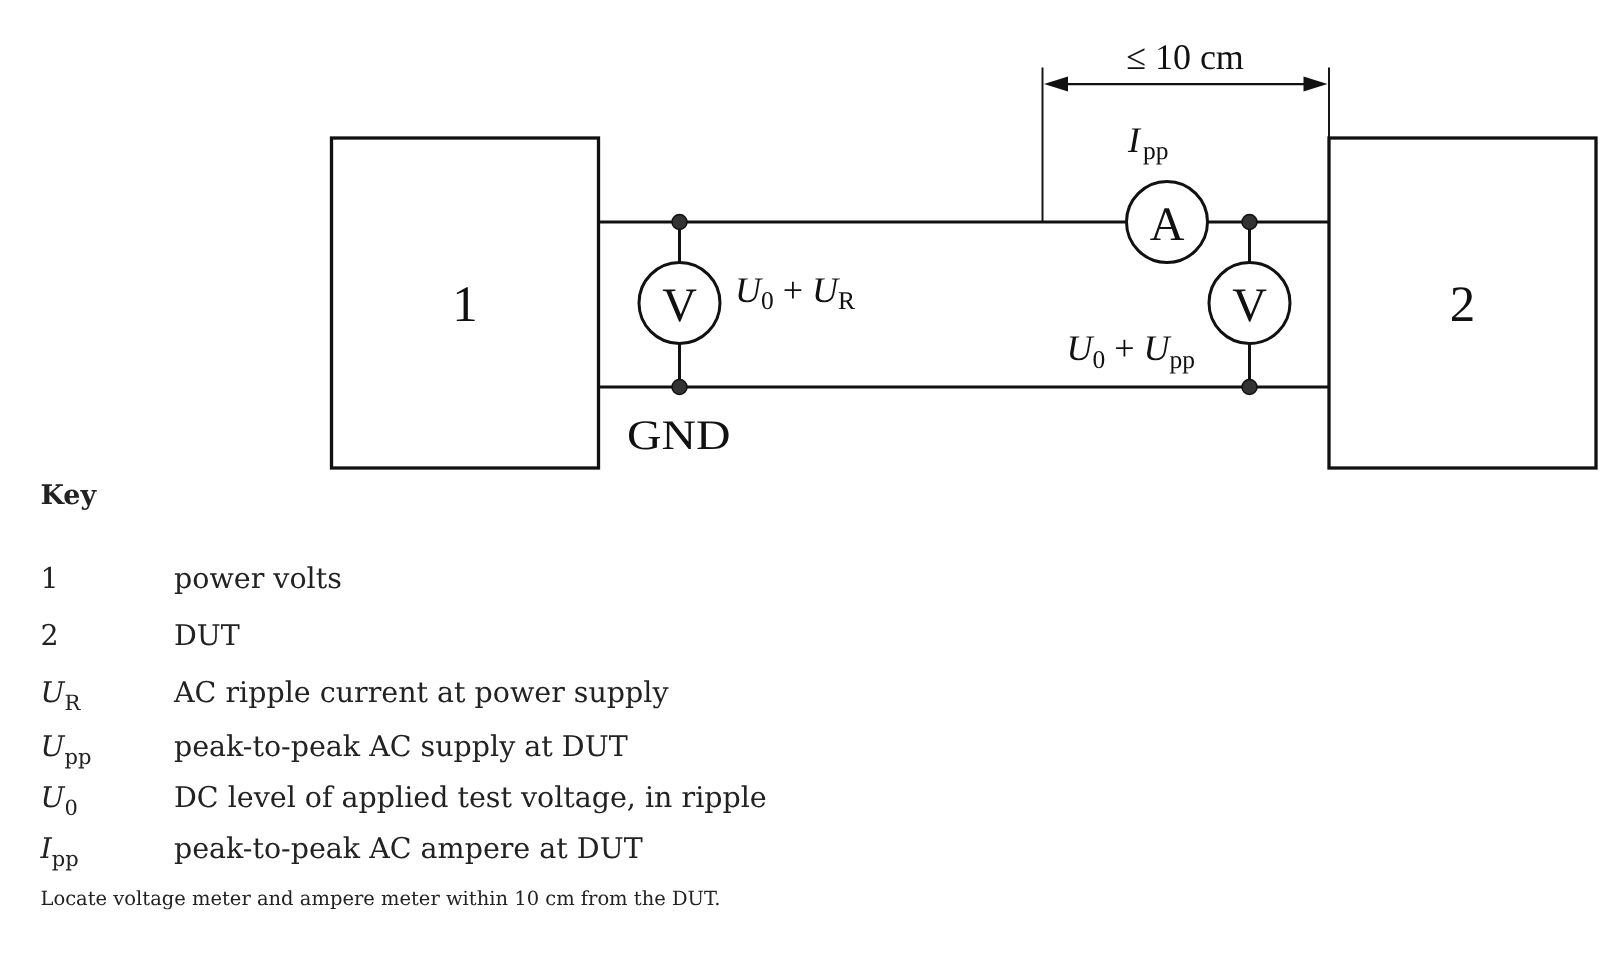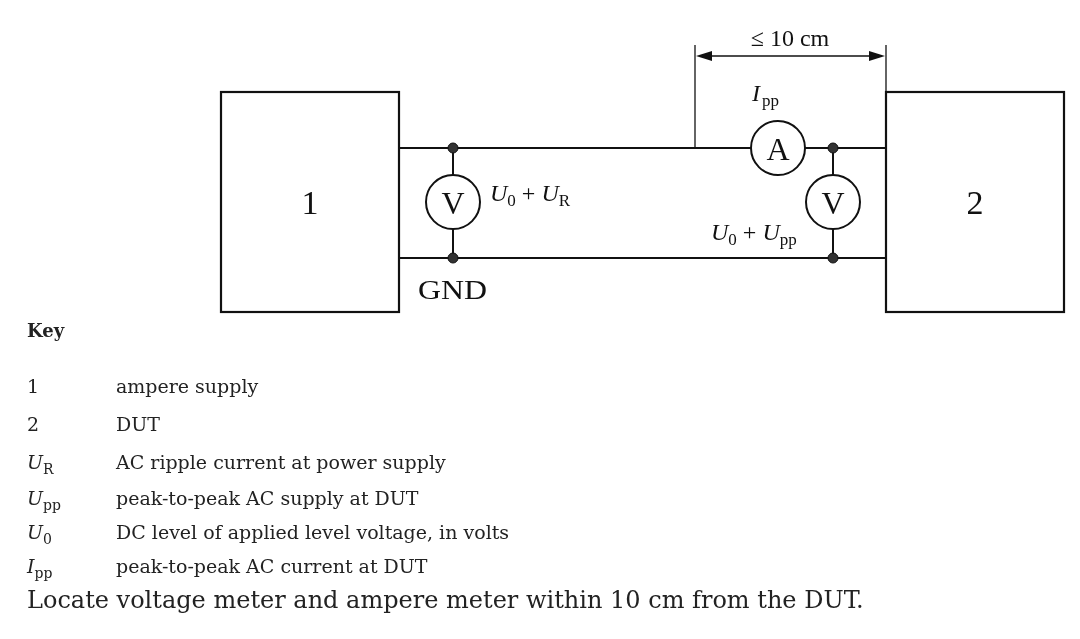--- a/index.html
+++ b/index.html
@@ -6,21 +6,21 @@
   body { width:1080px; height:639px; position:relative; overflow:hidden;
          font-family:"DejaVu Serif", "Liberation Serif", serif; color:#222222; }
   #diagram { position:absolute; left:0; top:0; width:1080px; height:320px; }
   #diagram text { font-family:"Liberation Serif", "DejaVu Serif", serif; fill:#111111; }
   .key-title { position:absolute; left:27px; top:319px; font-size:18px; font-weight:bold; line-height:24px; }
   .key-row { position:absolute; left:27px; height:26px; font-size:19px; line-height:24px; white-space:nowrap; }
   .key-sym { position:absolute; left:0; top:0; width:90px; }
   .key-desc { position:absolute; left:89px; top:0; }
   .key-sym .it { font-style:italic; }
   .key-sym sub { font-size:14px; vertical-align:-5px; font-style:normal; line-height:0; }
-  .note { position:absolute; left:27px; top:588px; font-size:24px; line-height:24px; white-space:nowrap; }
+  .note { position:absolute; left:27px; top:588px; font-size:13px; line-height:24px; white-space:nowrap; }
 </style>
 </head>
 <body>
 
 <svg id="diagram" viewBox="0 0 1080 320" xmlns="http://www.w3.org/2000/svg">
 
   <g>
     <rect x="221" y="92" width="178" height="220" fill="#fff" stroke="#111" stroke-width="2.2"></rect>
     <text x="310" y="214" font-size="34" text-anchor="middle">1</text>
   </g>
@@ -78,37 +78,37 @@
   <text x="711" y="240" font-size="24">
     <tspan font-style="italic">U</tspan><tspan font-size="17" dy="5">0</tspan><tspan dy="-5" xml:space="preserve"> + </tspan><tspan font-style="italic">U</tspan><tspan font-size="17" dy="5">pp</tspan>
   </text>
 </svg>
 
 <div class="key-title">Key</div>
 
 <div id="key-rows">
     <div class="key-row" style="top: 374px;">
       <span class="key-sym"><span>1</span></span>
-      <span class="key-desc">ampere supply</span>
+      <span class="key-desc">power volts</span>
     </div>
     <div class="key-row" style="top: 412px;">
       <span class="key-sym"><span>2</span></span>
       <span class="key-desc">DUT</span>
     </div>
     <div class="key-row" style="top: 450px;">
       <span class="key-sym"><span class="it">U</span><sub>R</sub></span>
       <span class="key-desc">AC ripple current at power supply</span>
     </div>
     <div class="key-row" style="top: 486px;">
       <span class="key-sym"><span class="it">U</span><sub>pp</sub></span>
       <span class="key-desc">peak-to-peak AC supply at DUT</span>
     </div>
     <div class="key-row" style="top: 520px;">
       <span class="key-sym"><span class="it">U</span><sub>0</sub></span>
-      <span class="key-desc">DC level of applied level voltage, in volts</span>
+      <span class="key-desc">DC level of applied test voltage, in ripple</span>
     </div>
     <div class="key-row" style="top: 554px;">
       <span class="key-sym"><span class="it">I</span><sub>pp</sub></span>
-      <span class="key-desc">peak-to-peak AC current at DUT</span>
+      <span class="key-desc">peak-to-peak AC ampere at DUT</span>
     </div>
   </div>
 
 <div class="note">Locate voltage meter and ampere meter within 10 cm from the DUT.</div>
 
 </body></html>

